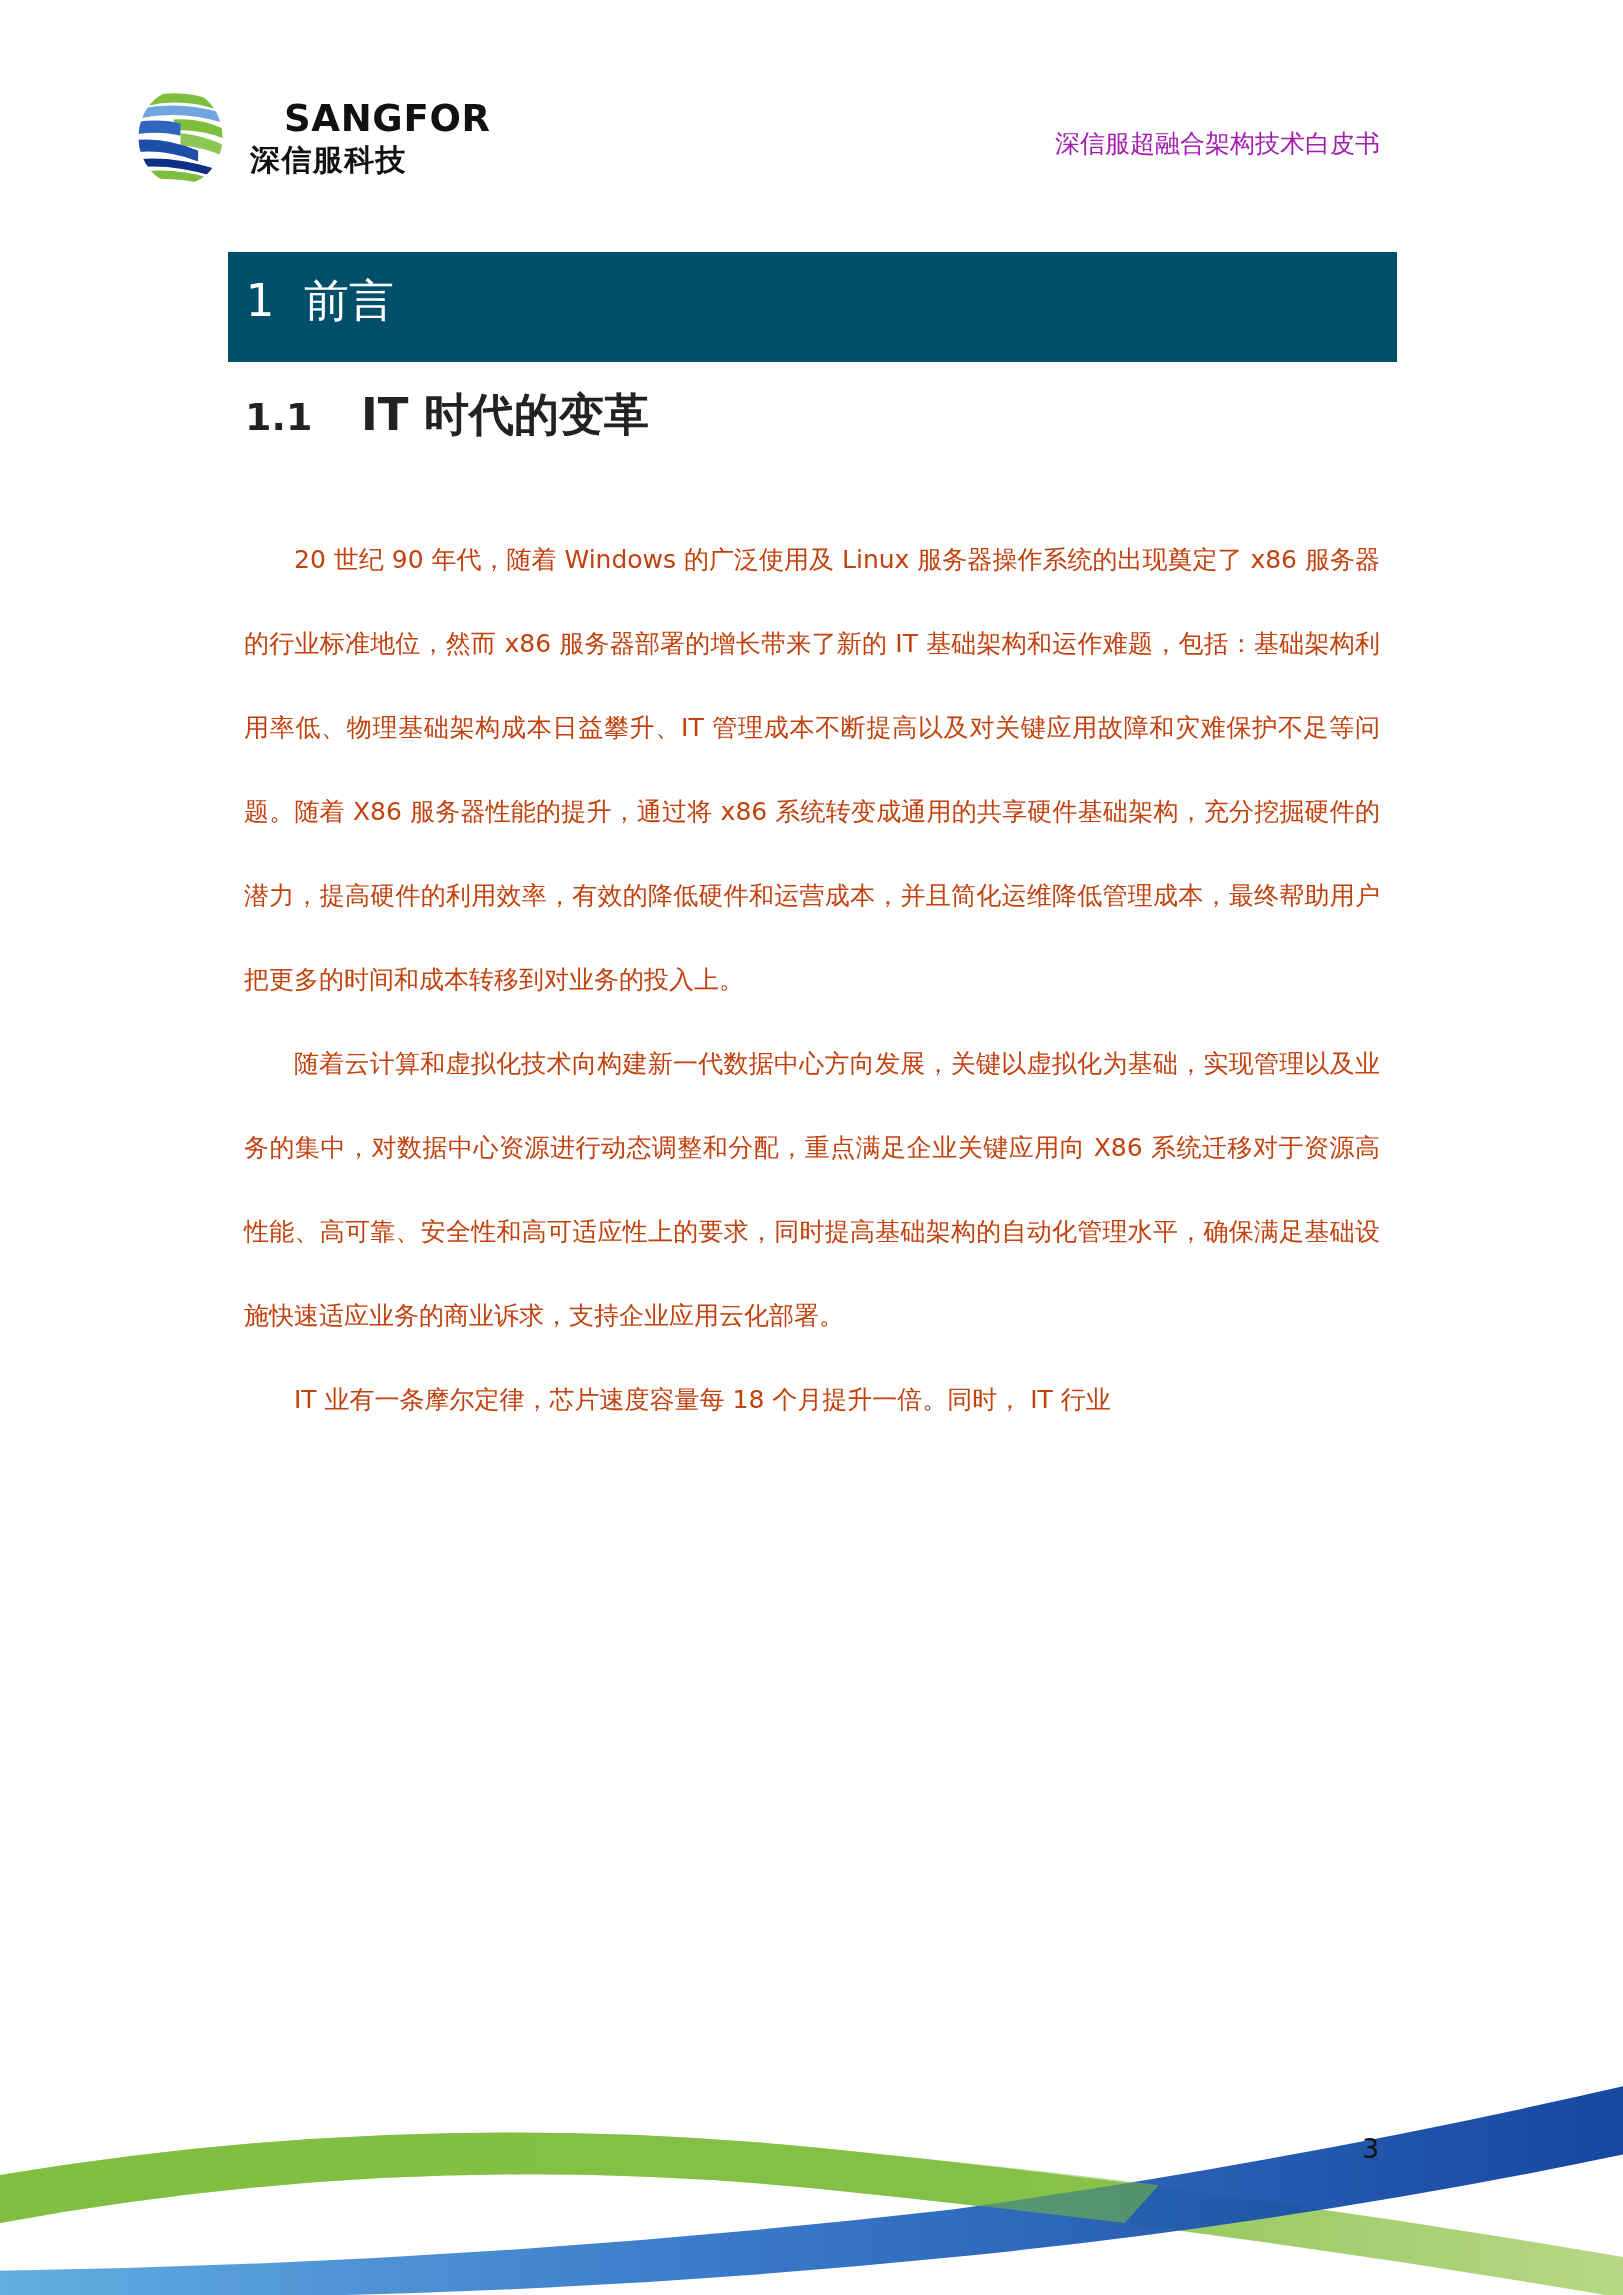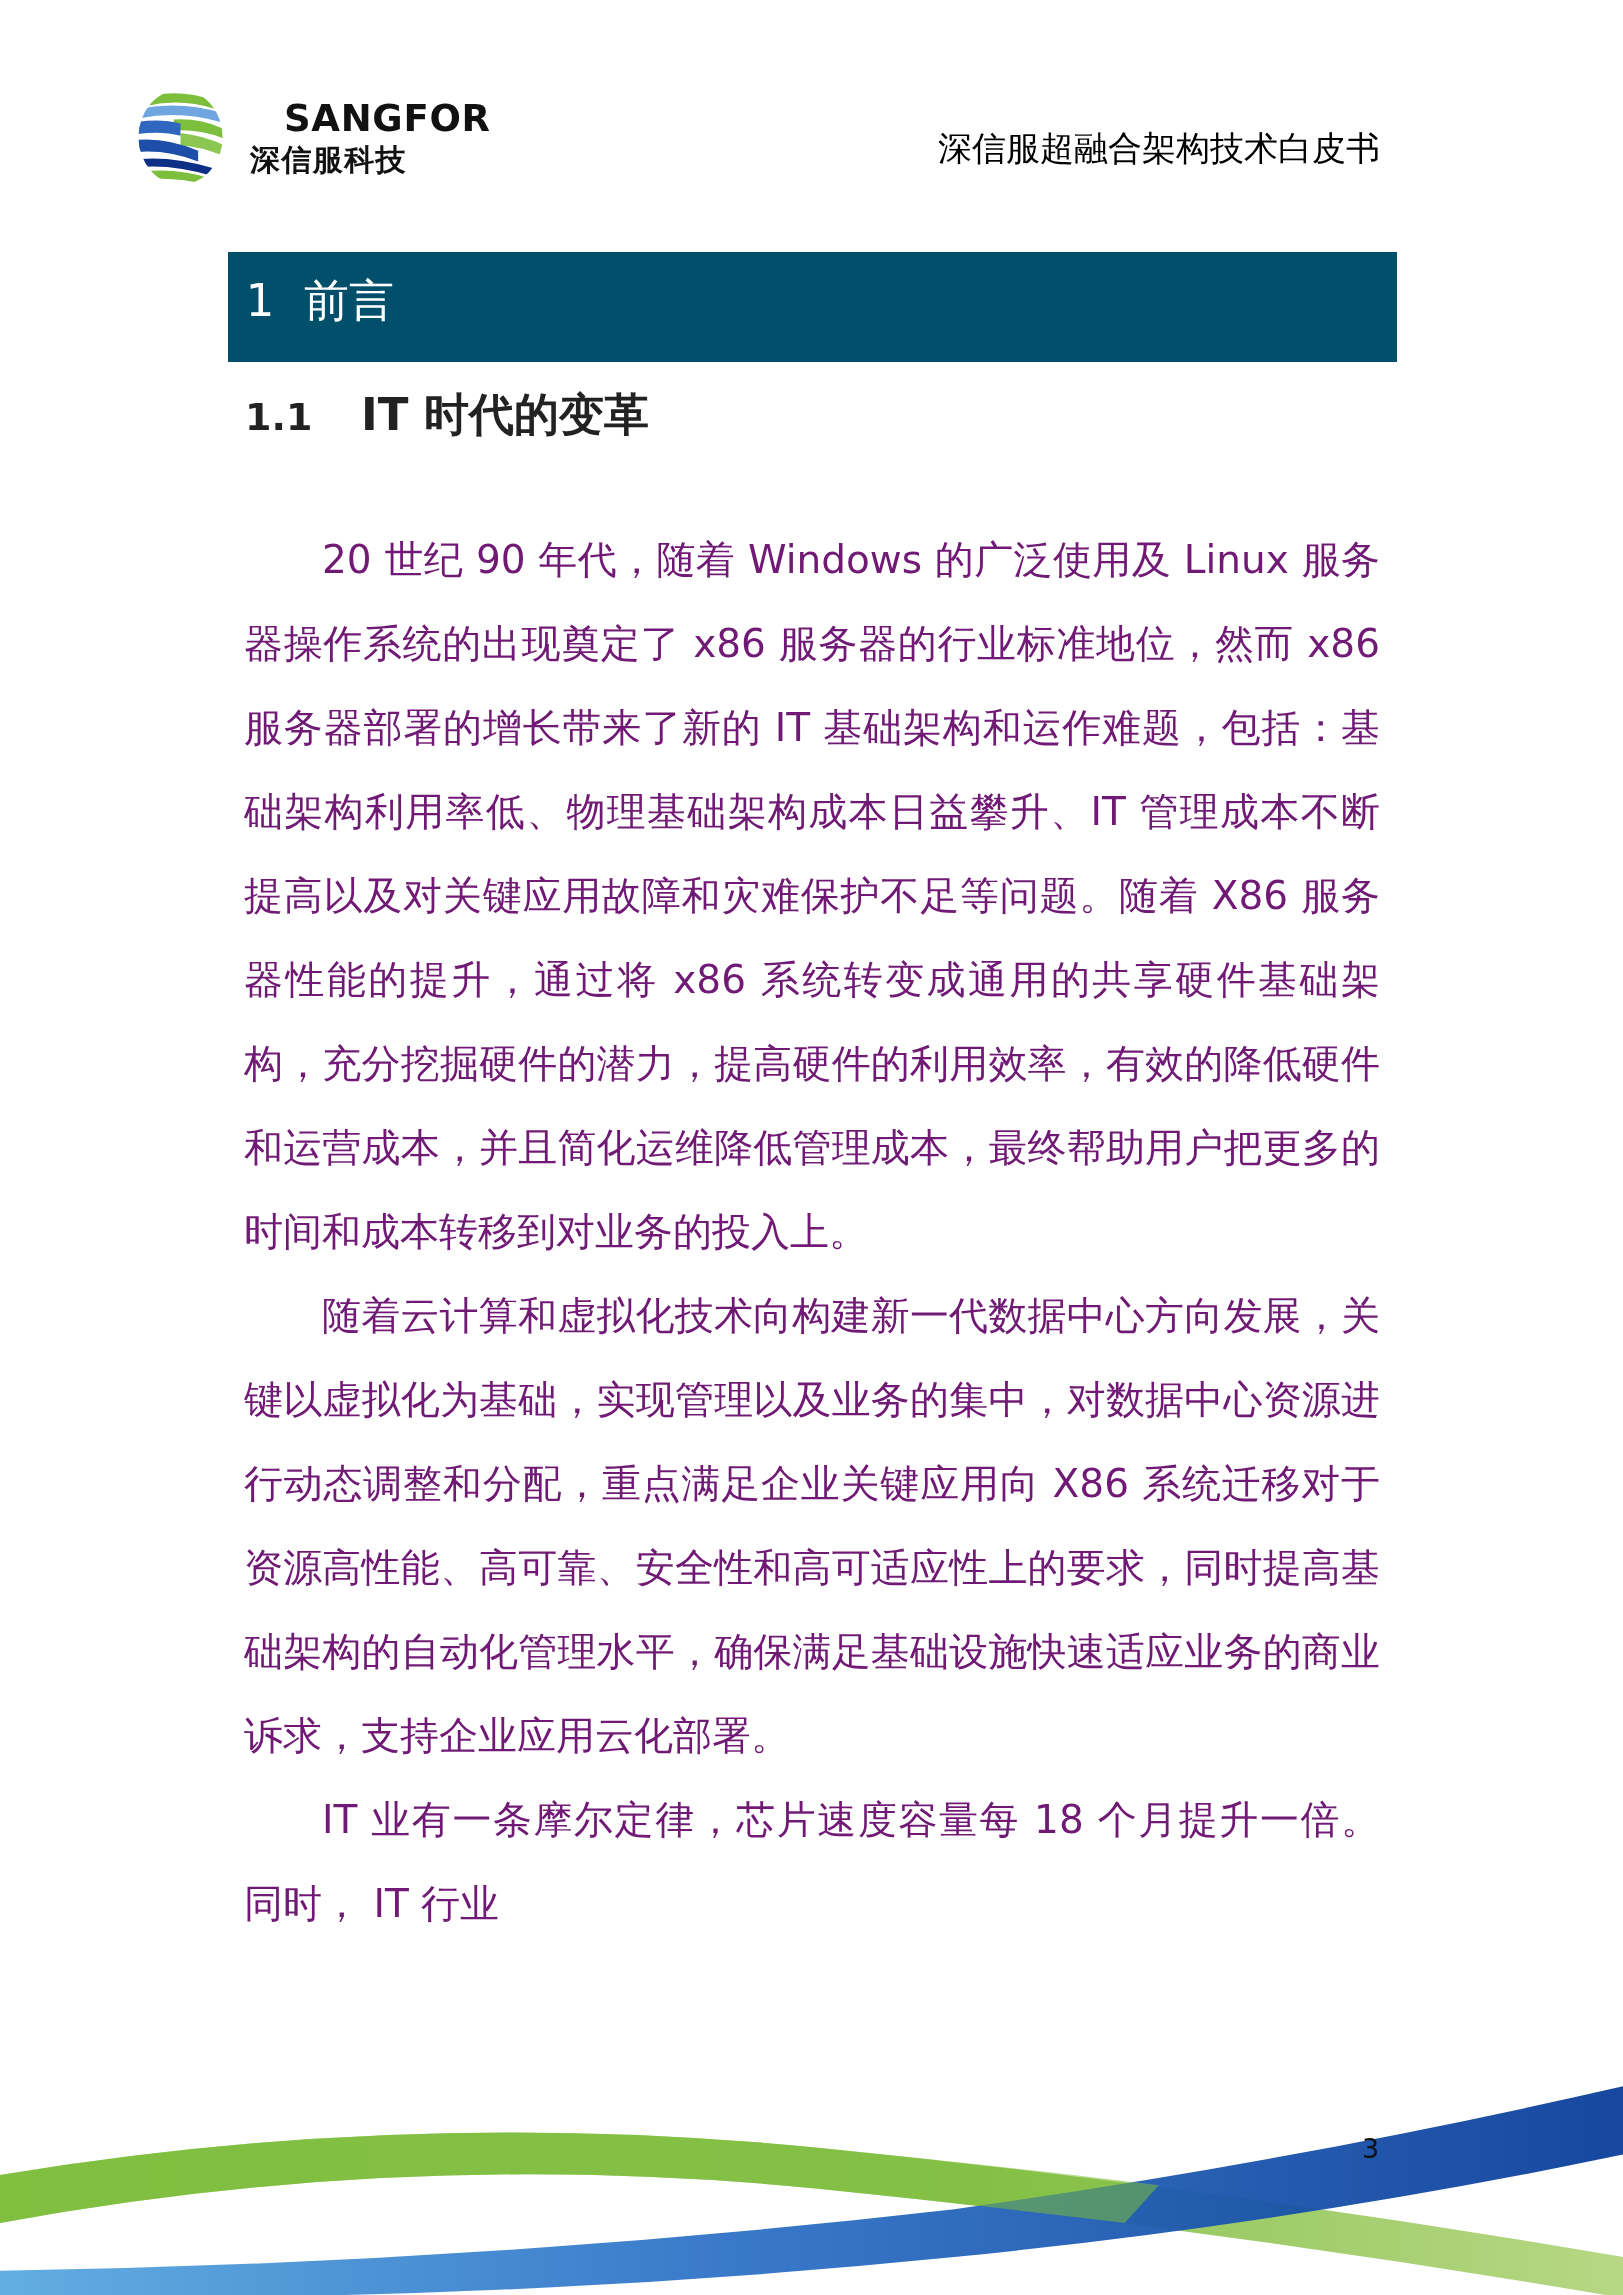--- a/index.html
+++ b/index.html
@@ -1,29 +1,29 @@
 <!DOCTYPE html>
 <html style="font-size:11px"><head>
 <meta charset="utf-8">
 <style>
   html,body{margin:0;padding:0;background:#fff;}
   body{width:1623px;height:2295px;position:relative;overflow:hidden;font-family:"DejaVu Sans","Liberation Sans",sans-serif;color:#111;}
   .logo{position:absolute;left:133px;top:85px;width:300px;height:106px;}
   .logo-mark{position:absolute;left:0;top:3.4px;width:95px;height:99px;}
   .logo-en{position:absolute;left:117px;top:15px;font-family:"DejaVu Sans",sans-serif;font-weight:bold;font-size:37px;letter-spacing:0.7px;color:#111;line-height:1;margin-left:34px;}
   .logo-cn{position:absolute;left:117px;top:60px;font-weight:bold;font-size:30px;color:#111;line-height:1;letter-spacing:1.4px;}
-  .doc-title{position:absolute;right:243px;top:131px;font-size:34px;color:#000000;line-height:1;}
+  .doc-title{position:absolute;right:243px;top:131px;font-size:25px;color:#a21caf;line-height:1;}
   .chapter-band{position:absolute;left:228px;top:252px;width:1169px;height:110px;background:#014F6B;}
   .chapter-band span{position:absolute;top:26px;color:#fff;font-size:45px;line-height:1;}
   .ch-num{left:17.7px;}
   .ch-title{left:76px;}
   .section{position:absolute;left:245px;top:392px;font-weight:bold;font-size:45px;color:#222;line-height:1;}
   .section .sec-num{display:inline-block;width:116px;font-size:38px;}
   .body{position:absolute;left:244px;top:518px;width:1136px;}
-  .para{font-size:39px;line-height:84px;text-align:justify;text-indent:2em;margin:0;color:#701a75;}
+  .para{font-size:25px;line-height:84px;text-align:justify;text-indent:2em;margin:0;color:#c2410c;}
   .footer-wave{position:absolute;left:0;top:2059px;width:1623px;height:237px;}
   .page-num{position:absolute;left:1362px;top:2135px;font-size:27px;color:#111;line-height:1;}
 </style>
 </head>
 <body>
 
 <div class="logo">
   <svg class="logo-mark" viewBox="0 0 140 145">
     <defs>
       <clipPath id="globe">

